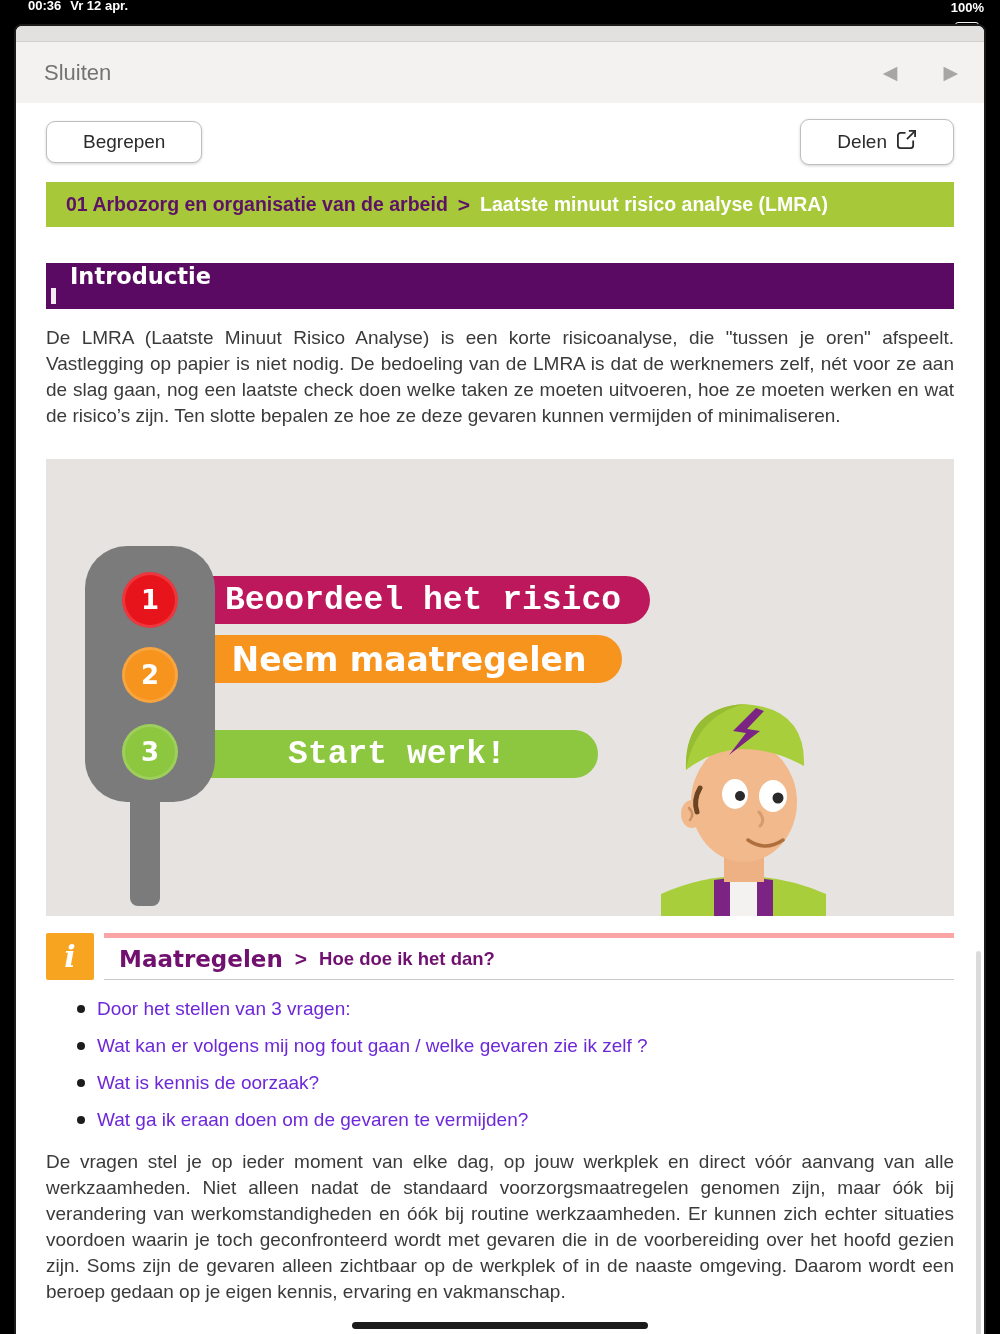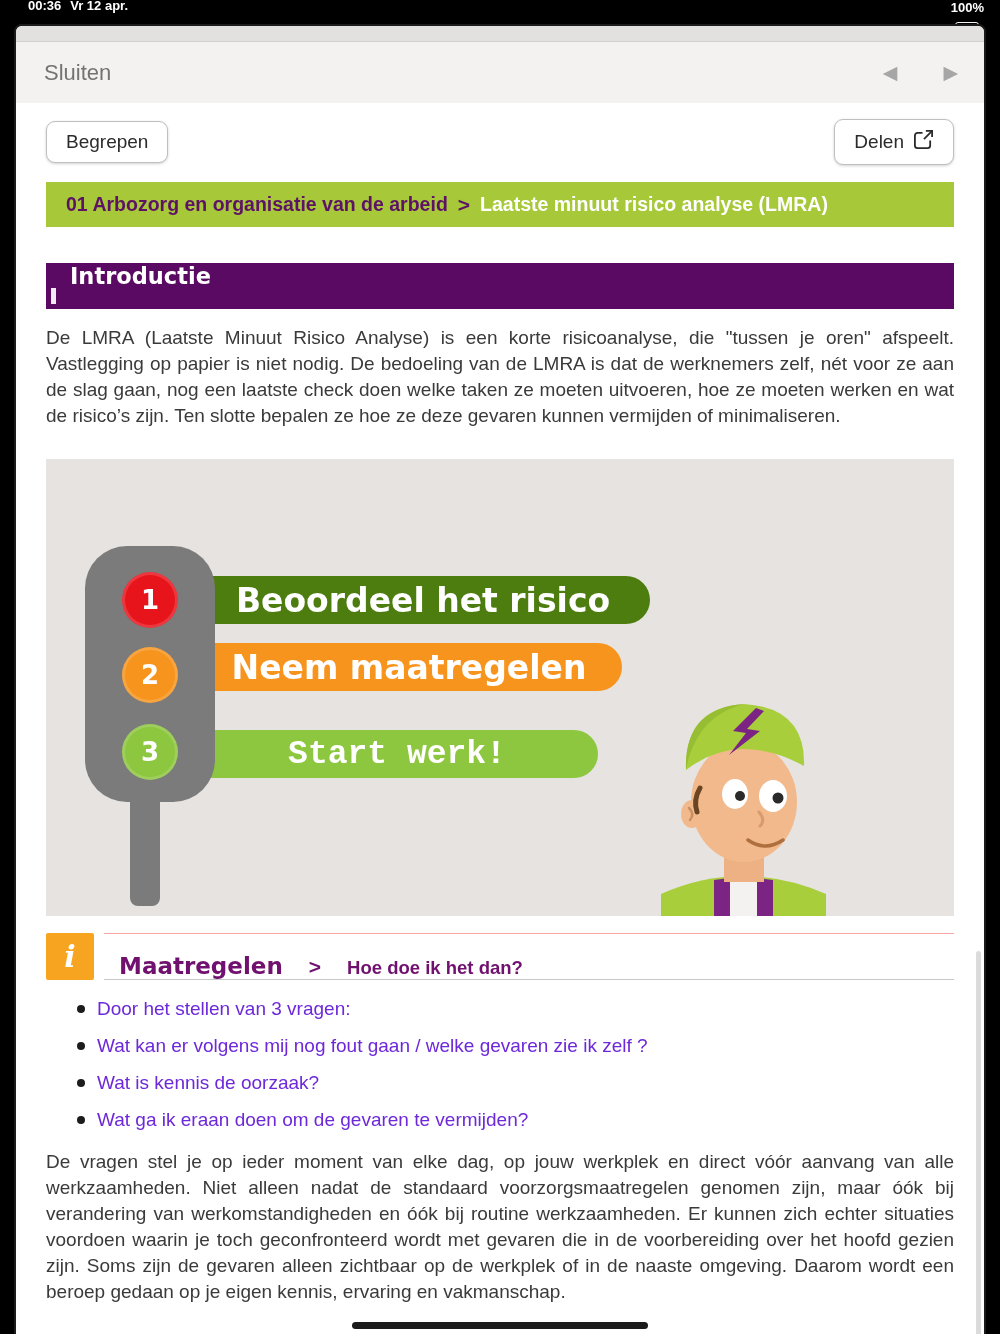--- a/index.html
+++ b/index.html
@@ -25,21 +25,21 @@
   .frame-top { height:16px; background:#e2e1e0; border-bottom:1px solid #d2d1d0; }
   .toolbar { height:61px; background:#f3f2f1; display:flex; align-items:center;
     justify-content:space-between; padding:0 26px 0 28px; }
   .close-link { font-size:22px; text-decoration:none; cursor:pointer; }
   .nav-arrows { display:flex; gap:46px; color:#a6a6a6; font-size:19px; }
   .nav-arrows span { cursor:pointer; }
 
   
   .action-row { margin:16px 30px 0; display:flex; justify-content:space-between; align-items:center; }
   .btn { display:flex; align-items:center; gap:9px; font-size:19px; color:#2b2b2b;
-    background:#fff; border:1px solid #bfbfbf; border-radius:9px; padding:9px 19px;
+    background:#fff; border:1px solid #bfbfbf; border-radius:9px; padding:9px 36px;
     box-shadow:0 1px 3px rgba(0,0,0,.18); font-family:inherit; cursor:pointer; }
 
   .breadcrumb { margin:17px 30px 0; min-height:45px; display:flex; align-items:center;
     gap:10px; padding:0 20px; font-weight:bold; font-size:19.5px; }
   .bc-chapter, .bc-sep { color:#5e1266; }
   .bc-sep { font-size:21px; }
   .bc-topic { color:#fff; }
 
   .section-title { position:relative; margin:36px 30px 0; height:46px; display:flex;
     padding-left:24px; color:#fff; font-weight:bold;
@@ -60,31 +60,31 @@
     display:flex; align-items:center; justify-content:center; color:#fff;
     font-weight:bold; font-size:26px; font-family:"DejaVu Sans", sans-serif;
     box-shadow:inset 0 0 0 3px rgba(255,255,255,.15); }
   .lamp-1 { left:76px; top:113px; }
   .lamp-2 { left:76px; top:188px; }
   .lamp-3 { left:76px; top:265px; }
   .banner { position:absolute; left:150px; height:48px; border-radius:0 24px 24px 0;
     z-index:1; display:flex; align-items:center; justify-content:center; color:#fff;
     font-weight:bold; font-size:33px; font-family:"DejaVu Sans", sans-serif; }
   .banner-1 { top:117px; width:454px; }
-  .banner-2 { top:184px; width:426px; }
+  .banner-2 { top:176px; width:426px; }
   .banner-3 { top:271px; width:402px;font-family:Liberation Mono, monospace; }
   .worker { position:absolute; left:610px; bottom:0; width:175px; height:232px; z-index:2; }
 
   
   .info-header { margin:17px 30px 0; display:flex; align-items:stretch; gap:10px; }
   .info-icon { width:48px; height:47px; display:flex; align-items:center;
     justify-content:center; color:#fff; font-family:"DejaVu Serif", serif;
     font-style:italic; font-weight:bold; font-size:30px; border-radius:2px; flex:none; }
-  .info-title-wrap { flex:1; display:flex; align-items:flex-end; gap:26px;
-    border-top:1px solid #fca5a5; border-bottom:1px solid #c8c8c8; padding-left:15px; }
+  .info-title-wrap { flex:1; display:flex; align-items:center; gap:12px;
+    border-top:5px solid #fca5a5; border-bottom:1px solid #c8c8c8; padding-left:15px; }
   .info-title { color:#70106f; font-weight:bold; font-size:23px;
     font-family:"DejaVu Sans", sans-serif; }
   .info-sep { color:#70106f; font-weight:bold; font-size:21px; }
   .info-sub { color:#70106f; font-weight:bold; font-size:18.5px; }
 
   
   .bullets { margin:16px 30px 0; list-style:none; }
   .bullets li { position:relative; padding-left:51px; margin:11px 0; font-size:19px;
     line-height:26px; color:#6d28d9; }
   .bullets li::before { content:''; position:absolute; left:31px; top:9px;
@@ -156,21 +156,21 @@
 
   <div class="section-title" style="background: rgb(90, 10, 99);">
     <span class="notch"></span>
     <span>Introductie</span>
   </div>
 
   <p class="para">De LMRA (Laatste Minuut Risico Analyse) is een korte risicoanalyse, die "tussen je oren" afspeelt. Vastlegging op papier is niet nodig. De bedoeling van de LMRA is dat de werknemers zelf, nét voor ze aan de slag gaan, nog een laatste check doen welke taken ze moeten uitvoeren, hoe ze moeten werken en wat de risico’s zijn. Ten slotte bepalen ze hoe ze deze gevaren kunnen vermijden of minimaliseren.</p>
 
   <div class="illustration" style="background: rgb(230, 227, 224);">
 
-    <div class="banner banner-1" style="background: #4d7c0f;">
+    <div class="banner banner-1" style="background: #be185d; font-family: Liberation Mono, monospace;">
       <span>Beoordeel het risico</span>
     </div>
     <div class="banner banner-2" style="background: rgb(247, 148, 30);">
       <span>Neem maatregelen</span>
     </div>
     <div class="banner banner-3" style="background: rgb(141, 198, 63);">
       <span>Start werk!</span>
     </div>
 
     <div class="light-pole"></div>

